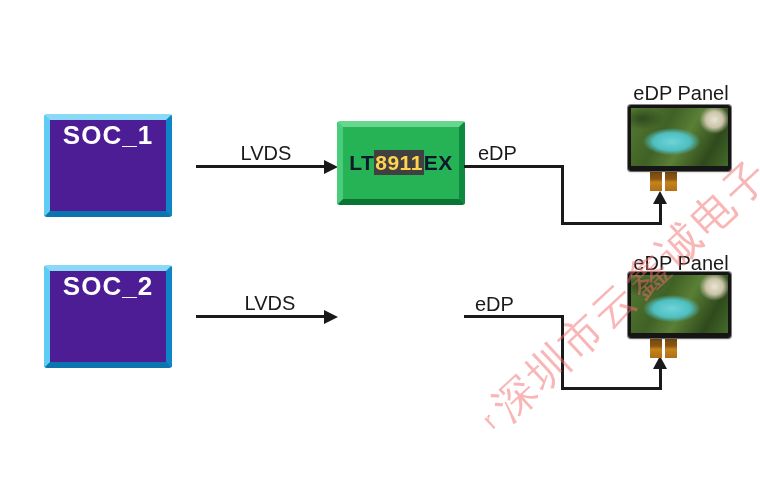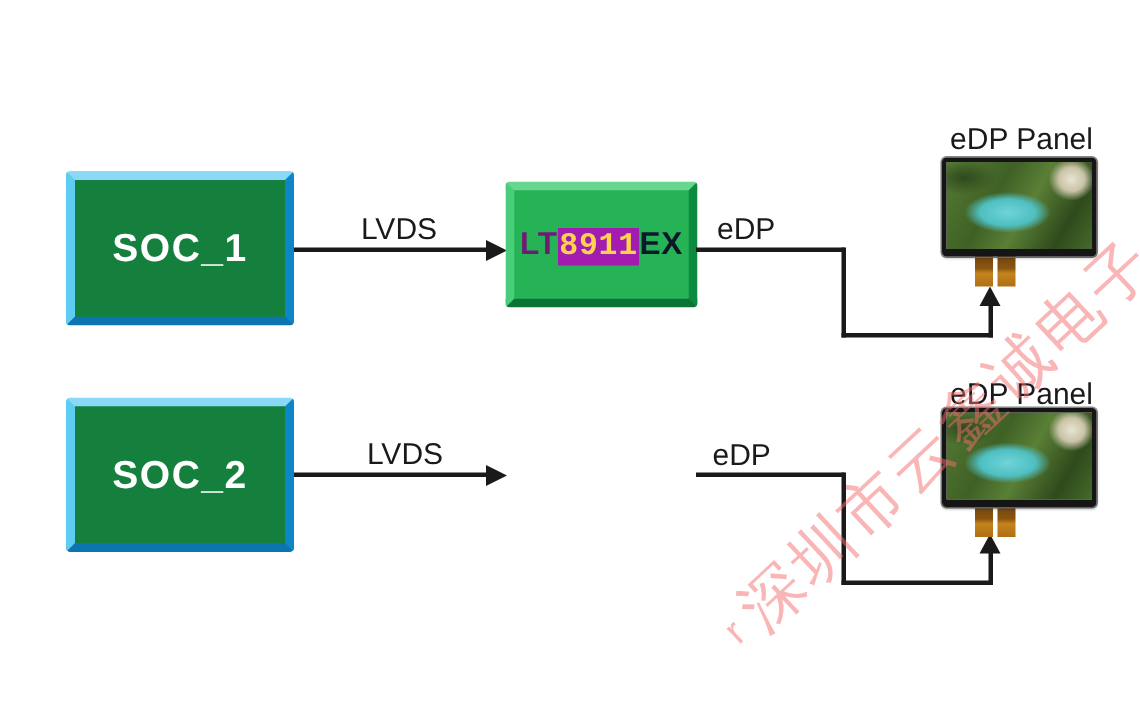--- a/index.html
+++ b/index.html
@@ -3,37 +3,37 @@
 <meta charset="utf-8">
 <style>
   html,body{margin:0;padding:0;}
   body{font-family:"Liberation Sans", sans-serif;}
   #canvas{
     position:relative;width:760px;height:480px;background:#ffffff;
     overflow:hidden;
   }
   
   .soc-box{
-    position:absolute;width:152px;height:103px;box-sizing:border-box;
-    background:#15803d;border-style:solid;border-width:6px;border-radius:3px;
+    position:absolute;width:128px;height:103px;box-sizing:border-box;
+    background:#4c1d95;border-style:solid;border-width:6px;border-radius:3px;
     border-top-color:#8ADAF7;border-left-color:#5FCCF2;
     border-bottom-color:#0C74AE;border-right-color:#0E85C6;
-    display:flex;align-items:center;justify-content:center;
+    display:flex;justify-content:center;
   }
   .soc-label{color:#ffffff;font-size:26px;font-weight:bold;letter-spacing:1px;}
   .chip-box{
     position:absolute;width:128px;height:84px;box-sizing:border-box;
     background:#25B356;border-style:solid;border-width:6px;border-radius:3px;
     border-top-color:#67D78F;border-left-color:#49CD7A;
     border-bottom-color:#0B7434;border-right-color:#0E8A40;
     display:flex;align-items:center;justify-content:center;white-space:nowrap;
   }
   .chip-label{font-size:21px;font-weight:bold;letter-spacing:0.5px;}
-  .chip-lt,.chip-b{color:#701a75;}
-  .chip-num{color:#FFD34D;background:#a21caf;padding:1px 1px;font-family:Liberation Mono, monospace;}
+  .chip-lt,.chip-b{color:#0f172a;}
+  .chip-num{color:#FFD34D;background:#404040;padding:1px 1px;}
   .chip-ex{color:#0f172a;}
   
   .wire{position:absolute;background:#1A1A1A;}
   .h3{height:3px;} .w3{width:3px;}
   .arr-right{position:absolute;width:0;height:0;
     border-top:7px solid transparent;border-bottom:7px solid transparent;
     border-left:14px solid #1A1A1A;}
   .arr-up{position:absolute;width:0;height:0;
     border-left:7px solid transparent;border-right:7px solid transparent;
     border-bottom:13px solid #1A1A1A;}

